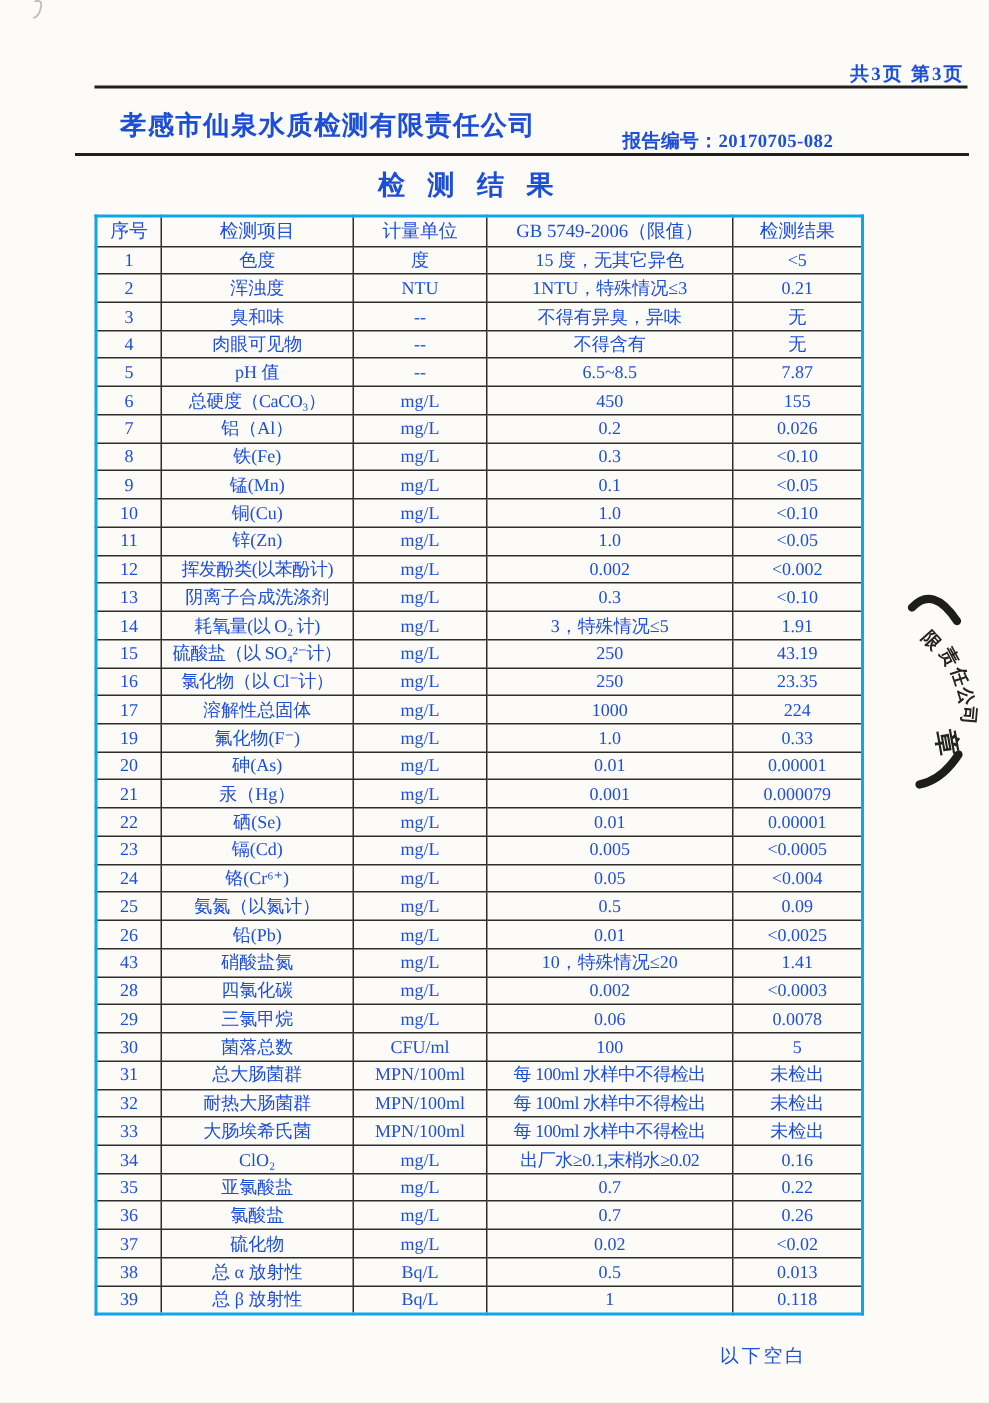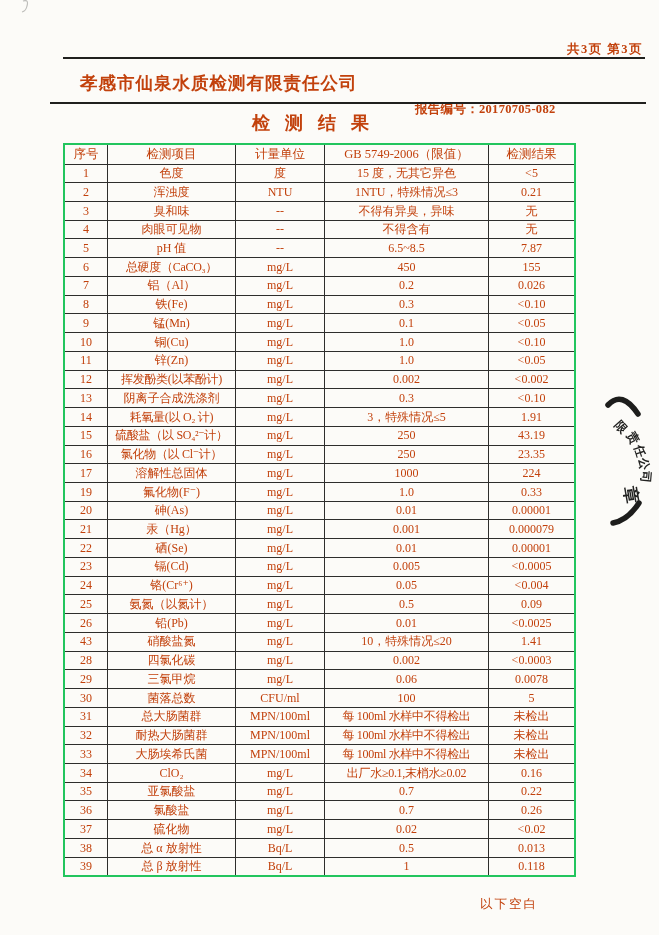--- a/index.html
+++ b/index.html
@@ -3,49 +3,49 @@
 <meta charset="utf-8">
 <style>
   html,body{margin:0;padding:0;}
   body{
     width:659px;height:935px;
     background:#e9e8e4;
     font-family:"Liberation Serif","DejaVu Serif",serif;
   }
   .page{
     position:relative;width:659px;height:935px;overflow:hidden;
-    background:#fcfbf8;color:#c2410c;
+    background:#fcfbf8;color:#1d4ed8;
   }
   .corner-mark{
     position:absolute;left:20px;top:0;width:12px;height:14px;opacity:.55;
   }
   .page-info{
     position:absolute;top:41px;right:16px;
     font-size:12.5px;font-weight:bold;letter-spacing:1.5px;white-space:nowrap;
   }
   .rule{position:absolute;background:#20201e;height:2px;}
   .rule-top{left:63px;top:57px;width:582px;}
   .rule-mid{left:50px;top:102px;width:596px;}
   .company{
     position:absolute;left:80px;top:71px;
     font-size:17.5px;font-weight:bold;letter-spacing:1px;white-space:nowrap;
   }
   .report-no{
     position:absolute;left:415px;top:86px;
-    font-size:12.5px;font-weight:600;white-space:nowrap;letter-spacing:.3px;margin-top:15px;
+    font-size:12.5px;font-weight:600;white-space:nowrap;letter-spacing:.3px;
   }
   .doc-title{
     position:absolute;left:63px;top:111px;width:495px;
     text-align:center;font-size:18px;font-weight:bold;
     letter-spacing:15px;text-indent:15px;white-space:nowrap;
   }
   table.results{
     position:absolute;left:63px;top:143px;width:495px;height:734px;
     border-collapse:collapse;table-layout:fixed;
-    border:2px solid #22c55e;
+    border:2px solid #0ea5e9;
   }
   table.results th,table.results td{
     border:1px solid #2e2e2c;
     text-align:center;vertical-align:middle;
     padding:0 1px;font-size:12px;line-height:1.05;font-weight:normal;
     overflow:hidden;white-space:nowrap;
   }
   table.results thead tr{height:20px;}
   table.results tbody tr{height:18px;}
   table.results th{font-size:12.5px;}

